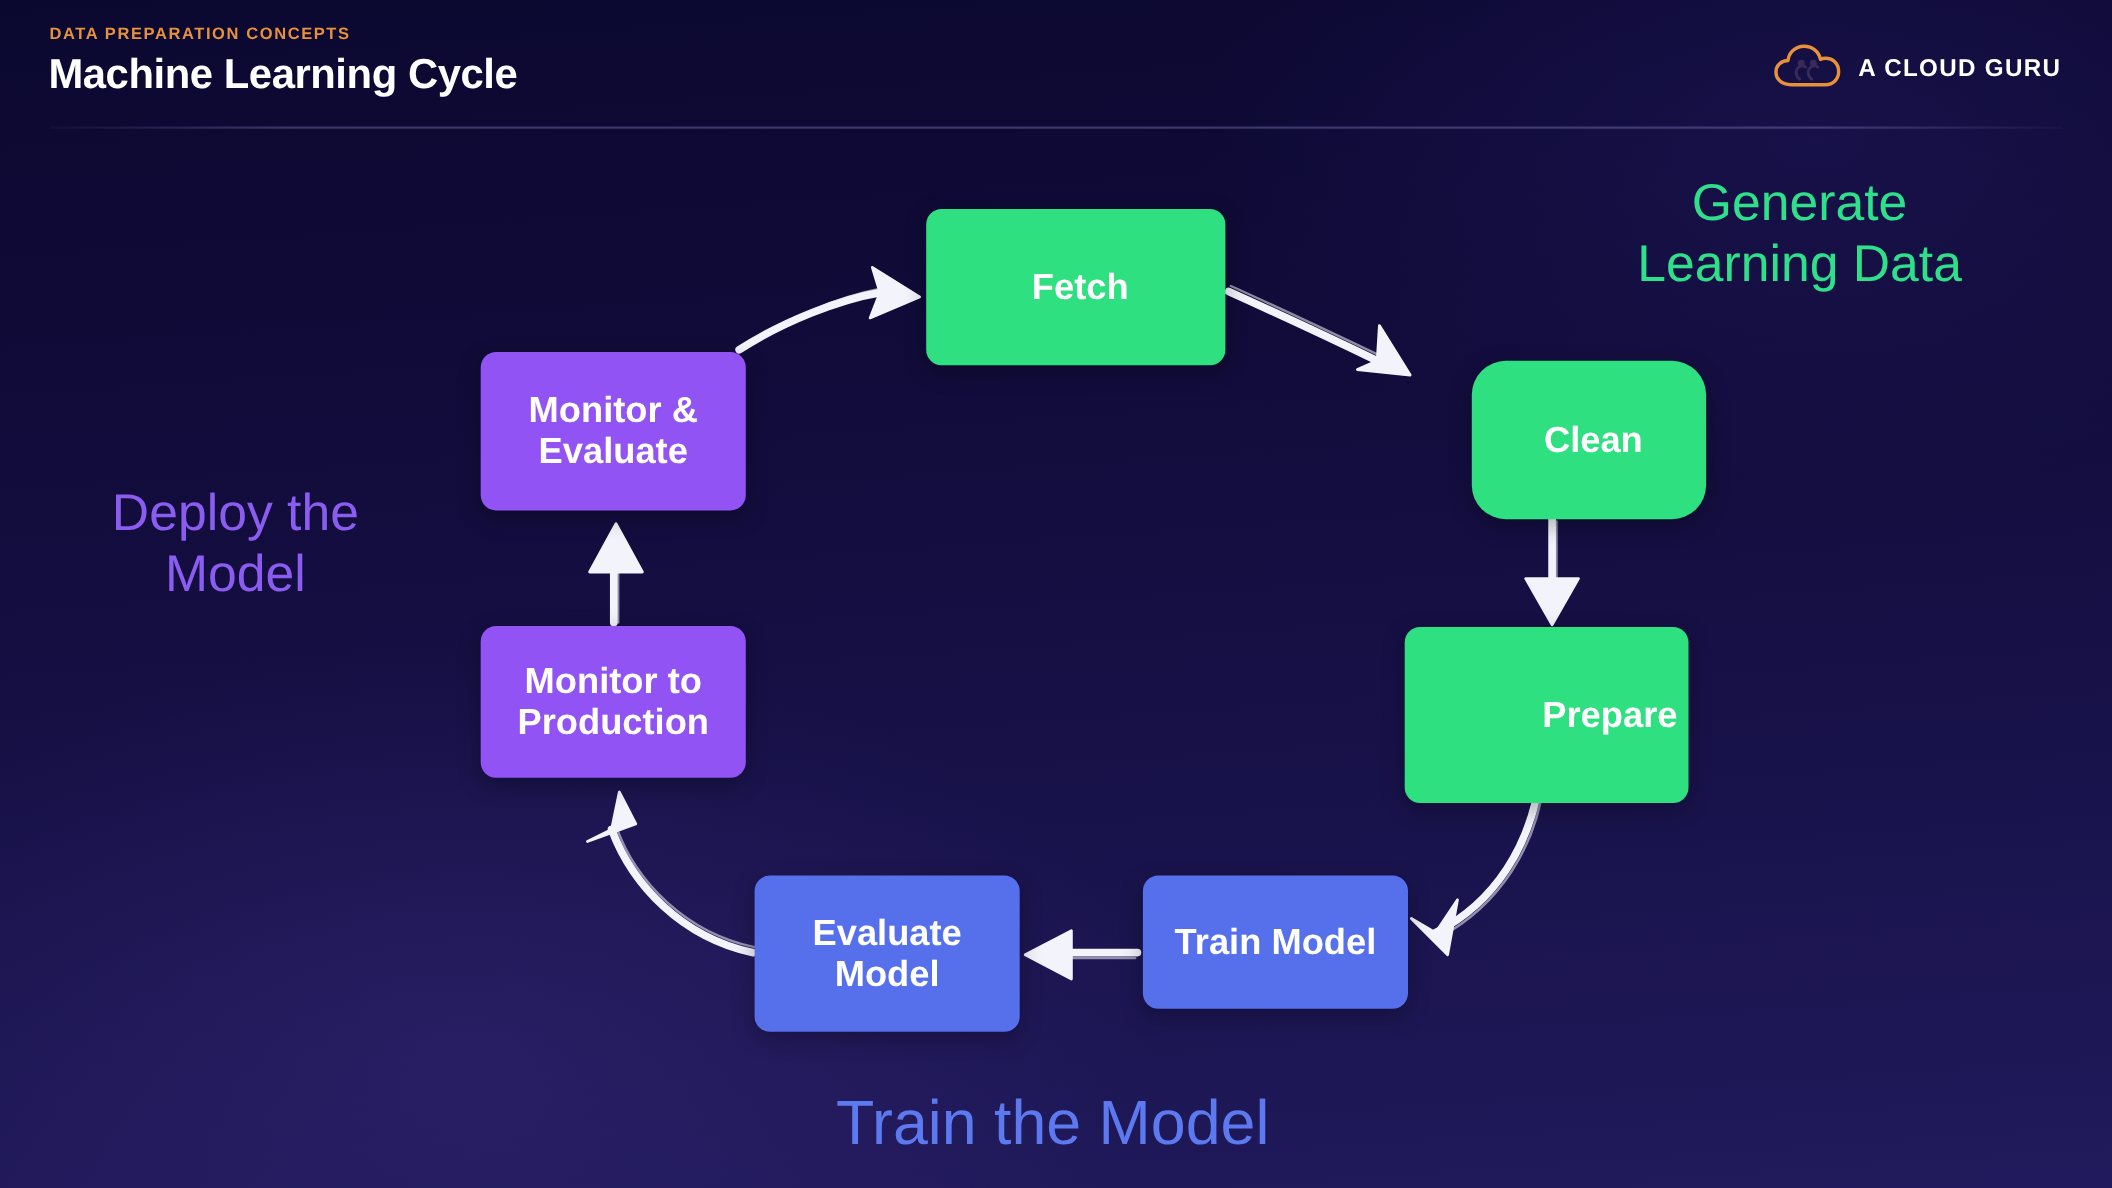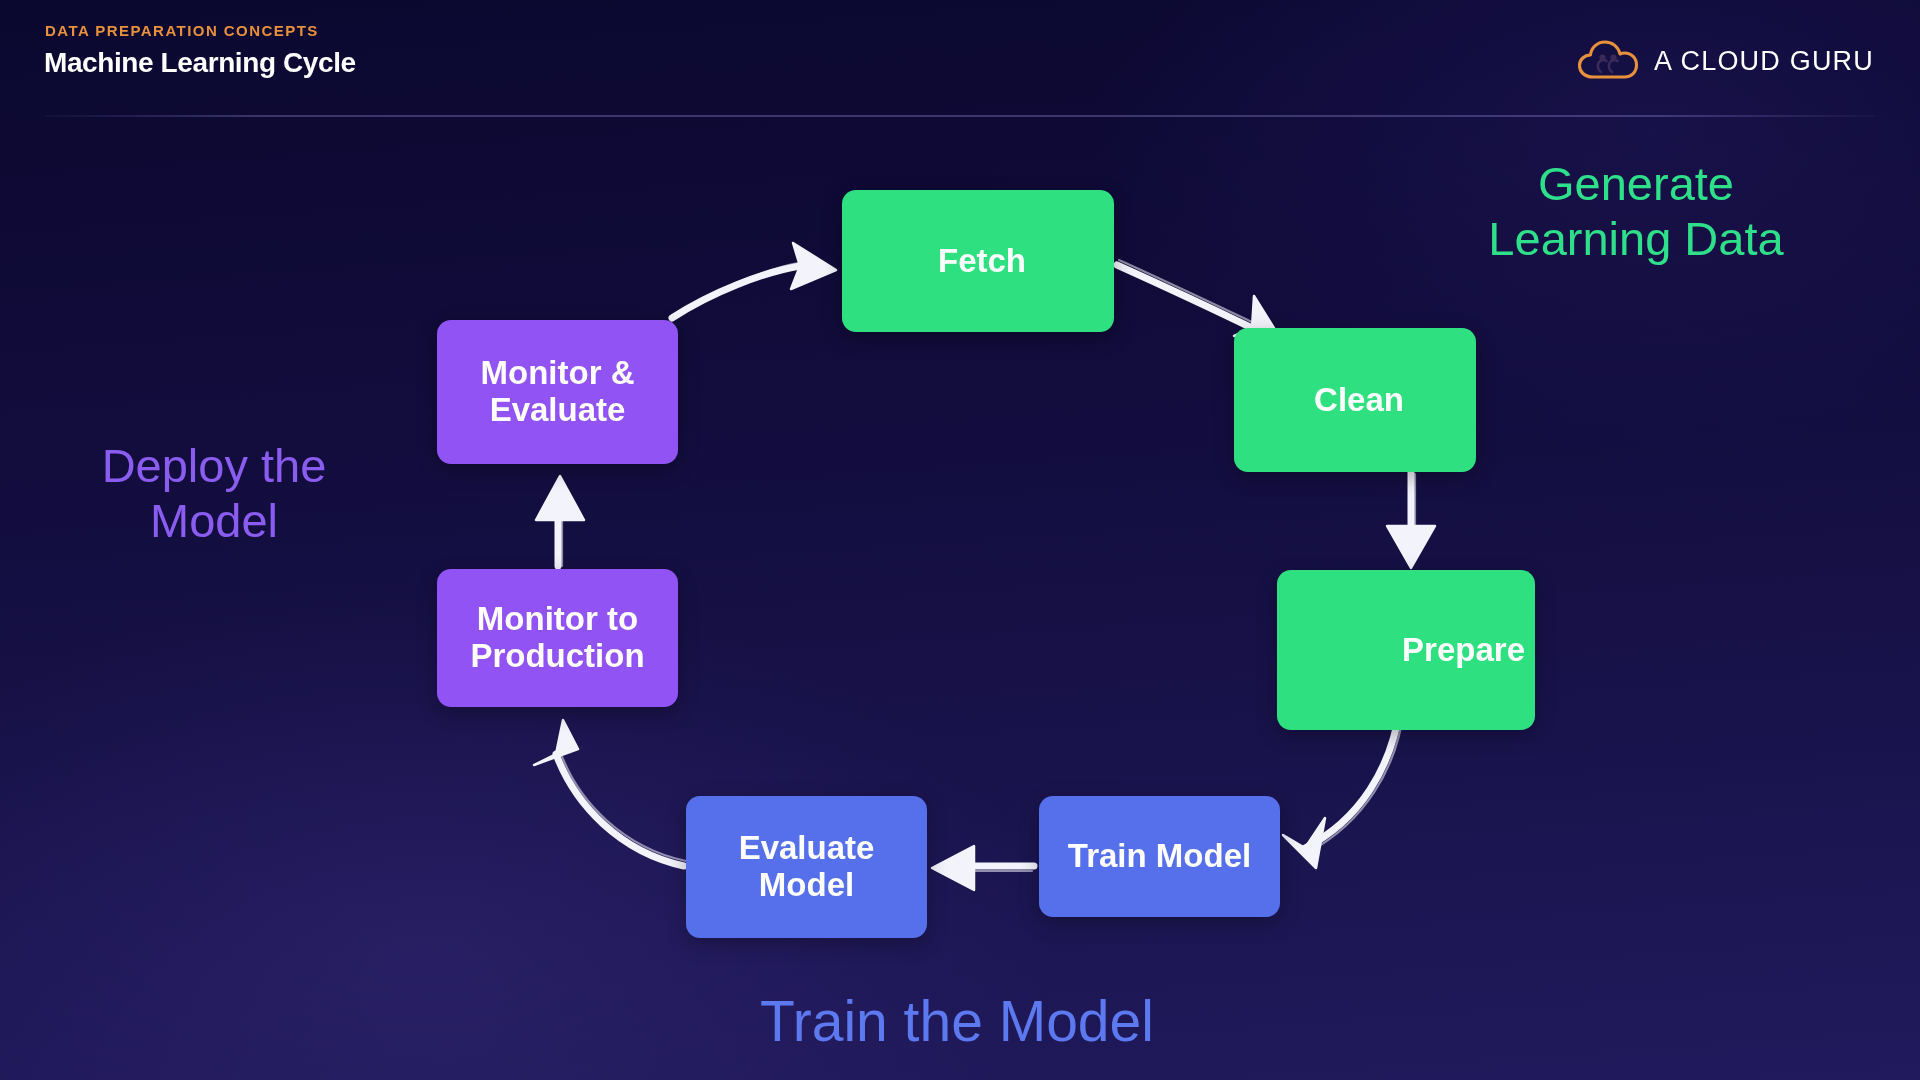--- a/index.html
+++ b/index.html
@@ -35,21 +35,21 @@
     font-size: 15px;
     font-weight: bold;
     letter-spacing: 1.45px;
     color: #e8913c;
     text-transform: uppercase;
   }
   .deck-title {
     position: absolute;
     left: 44px;
     top: 47px;
-    font-size: 28px;
+    font-size: 38px;
     font-weight: bold;
     letter-spacing: -0.4px;
     color: #ffffff;
   }
   .divider {
     position: absolute;
     left: 45px;
     top: 115px;
     width: 1830px;
     height: 2px;
@@ -59,22 +59,22 @@
   
   .brand {
     position: absolute;
     right: 46px;
     top: 36px;
     display: flex;
     align-items: center;
     gap: 15px;
   }
   .brand-name {
-    font-size: 27px;
-    font-weight: normal;
+    font-size: 22px;
+    font-weight: bold;
     letter-spacing: 1.2px;
     color: #ffffff;
   }
 
   
   .node {
     position: absolute;
     display: flex;
     align-items: center;
     justify-content: center;
@@ -178,21 +178,21 @@
         <path d="M562 566 L562 512" fill="none" stroke-width="2.2" opacity="0.55"></path>
         <path d="M536 520 L584 520 L560 476 Z" stroke-width="2.5"></path>
       </g>
     </g>
   </svg>
 
   <div class="node green" style="left:842px; top:190px; width:272px; height:142px;">
     <span>Fetch</span>
   </div>
 
-  <div class="node green" style="left:1234px; top:328px; width:242px; height:144px;">
+  <div class="node green" style="left:1338px; top:328px; width:213px; height:144px;border-radius:31px;">
     <span>Clean</span>
   </div>
 
   <div class="node green" style="left:1277px; top:570px; width:258px; height:160px;justify-content:flex-end;">
     <span>Prepare</span>
   </div>
 
   <div class="node blue" style="left:1039px; top:796px; width:241px; height:121px;">
     <span>Train Model</span>
   </div>

